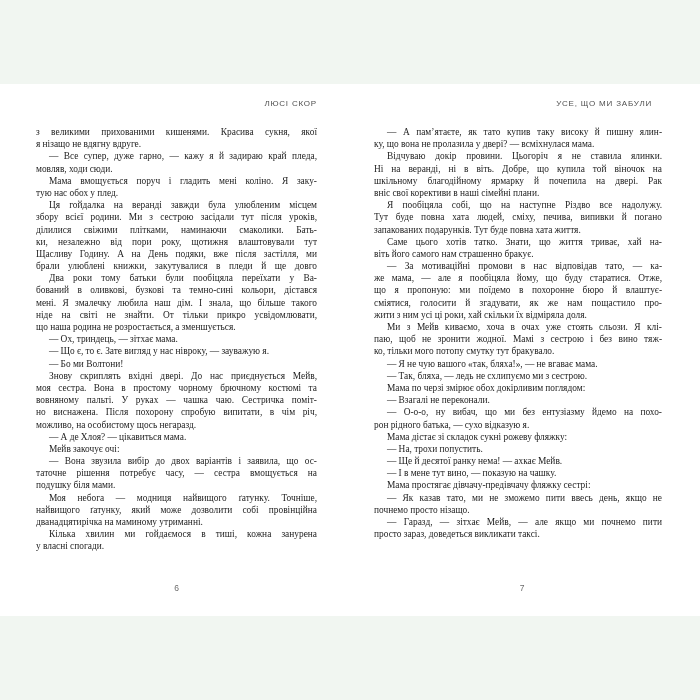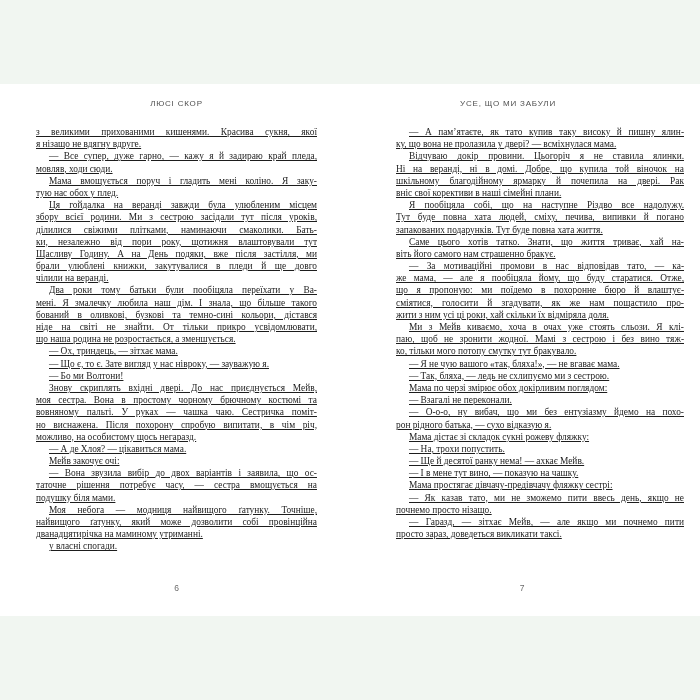--- a/index.html
+++ b/index.html
@@ -12,31 +12,31 @@
     position:absolute;left:0;top:84px;width:700px;height:532px;
     background:#ffffff;
   }
   .running-row{
     position:absolute;top:99px;left:0;width:700px;height:12px;
   }
   .running-head{
     position:absolute;
     font-family:"Liberation Sans","DejaVu Sans",sans-serif;
     font-size:8px;letter-spacing:0.8px;color:#4f4f4f;
-    text-align:center;white-space:nowrap;
+    text-align:right;white-space:nowrap;
   }
   .running-head.left{left:36px;width:281px;}
   .running-head.right{left:364px;width:288px;}
   .col{
     position:absolute;top:126px;
     font-size:9.4px;line-height:12.2px;color:#1d1d1d;
   }
   .col.left{left:36px;width:281px;}
-  .col.right{left:396px;width:288px;}
-  .para{margin:0;padding:0;text-decoration:underline;}
+  .col.right{left:374px;width:288px;}
+  .para{margin:0;padding:0;}
   .line{
     height:12.2px;overflow:hidden;
     text-align:justify;text-align-last:justify;
     word-spacing:-0.1px;
   }
   .line.last{text-align-last:left;}
   .para.indent .line:first-child{text-indent:13px;}
   .page-number{
     position:absolute;top:583px;height:12px;
     font-family:"Liberation Sans","DejaVu Sans",sans-serif;
@@ -68,26 +68,25 @@
       <div class="line">Мама вмощується поруч і гладить мені коліно. Я заку-</div>
       <div class="line last">тую нас обох у плед.</div>
     </div>
     <div class="para indent">
       <div class="line">Ця гойдалка на веранді завжди була улюбленим місцем</div>
       <div class="line">збору всієї родини. Ми з сестрою засідали тут після уроків,</div>
       <div class="line">ділилися свіжими плітками, наминаючи смаколики. Бать-</div>
       <div class="line">ки, незалежно від пори року, щотижня влаштовували тут</div>
       <div class="line">Щасливу Годину. А на День подяки, вже після застілля, ми</div>
       <div class="line">брали улюблені книжки, закутувалися в пледи й ще довго</div>
-      <div class="line last">чілили на веранді.</div>
     </div>
     <div class="para indent">
       <div class="line">Два роки тому батьки були пообіцяла переїхати у Ва-</div>
+      <div class="line">бований в оливкові, бузкові та темно-сині кольори, дістався</div>
       <div class="line">мені. Я змалечку любила наш дім. І знала, що більше такого</div>
-      <div class="line">бований в оливкові, бузкові та темно-сині кольори, дістався</div>
       <div class="line">ніде на світі не знайти. От тільки прикро усвідомлювати,</div>
       <div class="line last">що наша родина не розростається, а зменшується.</div>
     </div>
     <div class="para indent">
       <div class="line last">— Ох, триндець, — зітхає мама.</div>
     </div>
     <div class="para indent">
       <div class="line last">— Що є, то є. Зате вигляд у нас нівроку, — зауважую я.</div>
     </div>
     <div class="para indent">
@@ -110,32 +109,33 @@
       <div class="line">— Вона звузила вибір до двох варіантів і заявила, що ос-</div>
       <div class="line">таточне рішення потребує часу, — сестра вмощується на</div>
       <div class="line last">подушку біля мами.</div>
     </div>
     <div class="para indent">
       <div class="line">Моя небога — модниця найвищого ґатунку. Точніше,</div>
       <div class="line">найвищого ґатунку, який може дозволити собі провінційна</div>
       <div class="line last">дванадцятирічка на маминому утриманні.</div>
     </div>
     <div class="para indent">
+      <div class="line">Кілька хвилин ми гойдаємося в тиші, кожна занурена</div>
       <div class="line last">у власні спогади.</div>
     </div>
   </div>
 
 <div class="col right">
     <div class="para indent">
       <div class="line">— А пам’ятаєте, як тато купив таку високу й пишну ялин-</div>
       <div class="line last">ку, що вона не пролазила у двері? — всміхнулася мама.</div>
     </div>
     <div class="para indent">
       <div class="line">Відчуваю докір провини. Цьогоріч я не ставила ялинки.</div>
-      <div class="line">Ні на веранді, ні в домі. Добре, що купила той віночок на</div>
+      <div class="line">Ні на веранді, ні в віть. Добре, що купила той віночок на</div>
       <div class="line">шкільному благодійному ярмарку й почепила на двері. Рак</div>
       <div class="line last">вніс свої корективи в наші сімейні плани.</div>
     </div>
     <div class="para indent">
       <div class="line">Я пообіцяла собі, що на наступне Різдво все надолужу.</div>
       <div class="line">Тут буде повна хата людей, сміху, печива, випивки й погано</div>
       <div class="line last">запакованих подарунків. Тут буде повна хата життя.</div>
     </div>
     <div class="para indent">
       <div class="line">Саме цього хотів татко. Знати, що життя триває, хай на-</div>

